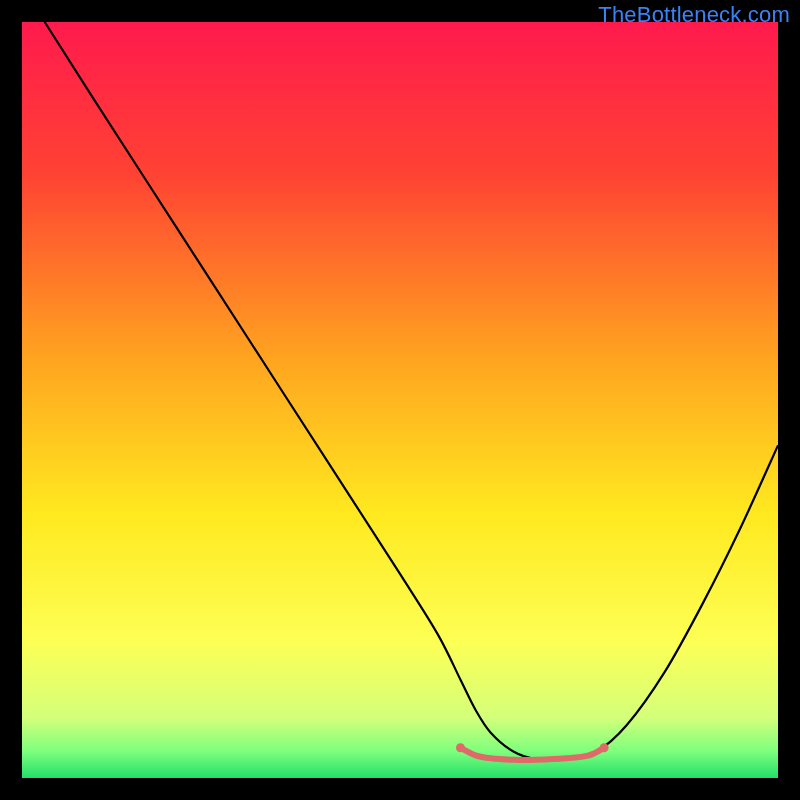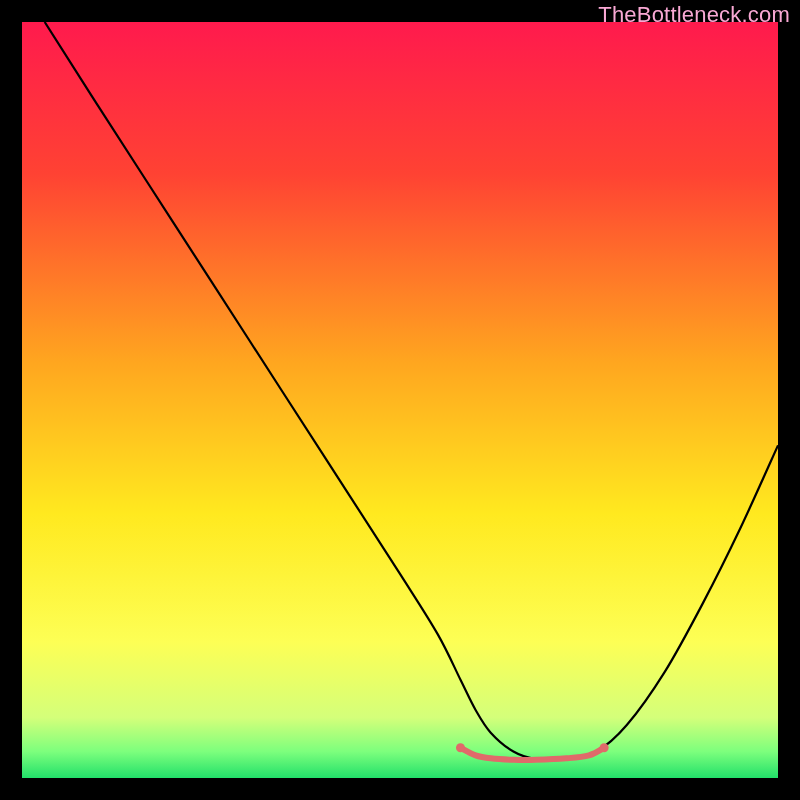--- a/index.html
+++ b/index.html
@@ -25,21 +25,21 @@
     top: 0;
     width: 756px;
     height: 756px;
   }
   .watermark {
     position: absolute;
     top: 2px;
     right: 10px;
     font-size: 22px;
     font-weight: 500;
-    color: #f9a8d4;
+    color: #3b82f6;
     letter-spacing: 0.2px;
   }
   svg {
     display: block;
   }
 </style>
 </head>
 <body>
 
 <div class="frame">

